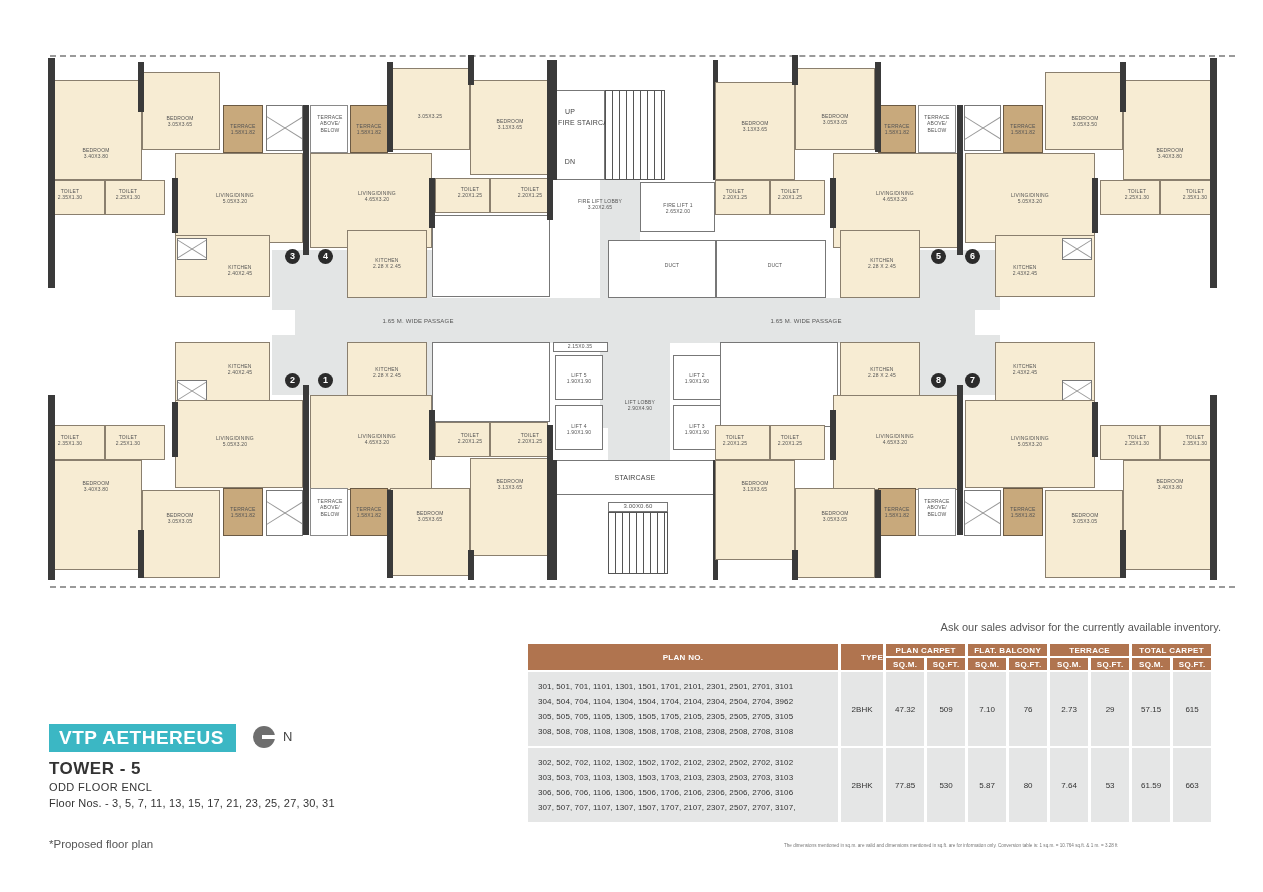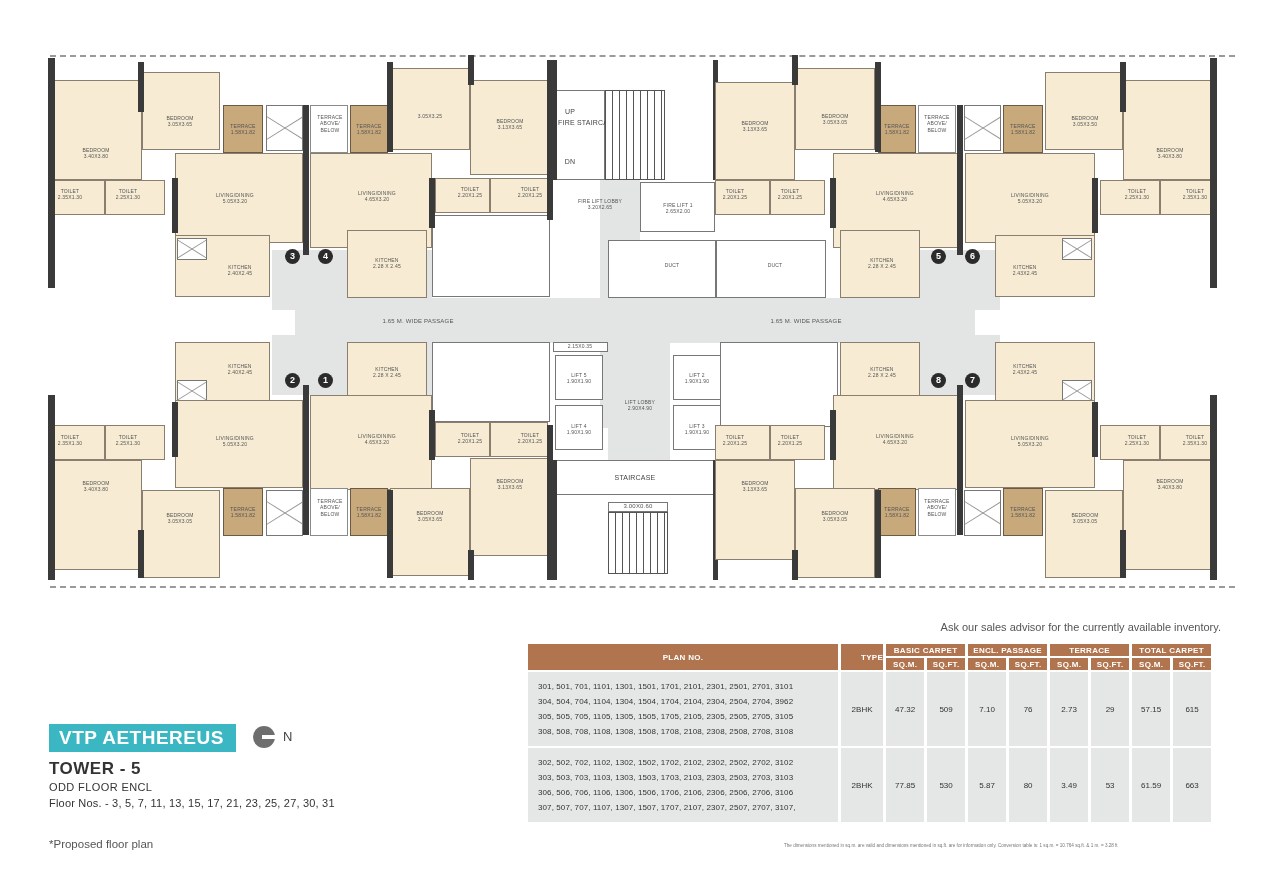--- a/index.html
+++ b/index.html
@@ -279,22 +279,22 @@
 <div class="floors">Floor Nos. - 3, 5, 7, 11, 13, 15, 17, 21, 23, 25, 27, 30, 31</div>
 <div class="proposed">*Proposed floor plan</div>
 
 <div class="ask">Ask our sales advisor for the currently available inventory.</div>
 
 <table class="inv">
   <thead>
     <tr>
       <th rowspan="2" style="width:310px; height:26px;">PLAN NO.</th>
       <th rowspan="2" style="width:37px;padding-left:20px;">TYPE</th>
-      <th colspan="2" style="height:12px;">BASIC CARPET</th>
-      <th colspan="2">ENCL. PASSAGE</th>
+      <th colspan="2" style="height:12px;">PLAN CARPET</th>
+      <th colspan="2">FLAT. BALCONY</th>
       <th colspan="2">TERRACE</th>
       <th colspan="2">TOTAL CARPET</th>
     </tr>
     <tr>
       <th style="width:38px; height:12px;">SQ.M.</th>
       <th style="width:38px;">SQ.FT.</th>
       <th style="width:38px;">SQ.M.</th>
       <th style="width:38px;">SQ.FT.</th>
       <th style="width:38px;">SQ.M.</th>
       <th style="width:38px;">SQ.FT.</th>
@@ -325,21 +325,21 @@
         <div>302, 502, 702, 1102, 1302, 1502, 1702, 2102, 2302, 2502, 2702, 3102</div>
         <div>303, 503, 703, 1103, 1303, 1503, 1703, 2103, 2303, 2503, 2703, 3103</div>
         <div>306, 506, 706, 1106, 1306, 1506, 1706, 2106, 2306, 2506, 2706, 3106</div>
         <div>307, 507, 707, 1107, 1307, 1507, 1707, 2107, 2307, 2507, 2707, 3107,</div>
       </td>
       <td>2BHK</td>
       <td>77.85</td>
       <td>530</td>
       <td>5.87</td>
       <td>80</td>
-      <td>3.49</td>
+      <td>7.64</td>
       <td>53</td>
       <td>61.59</td>
       <td>663</td>
     </tr>
   </tbody>
 </table>
 
 <div class="disclaimer">The dimensions mentioned in sq.m. are valid and dimensions mentioned in sq.ft. are for information only. Conversion table is: 1 sq.m. = 10.764 sq.ft. &amp; 1 m. = 3.28 ft</div>
 
 </body></html>

